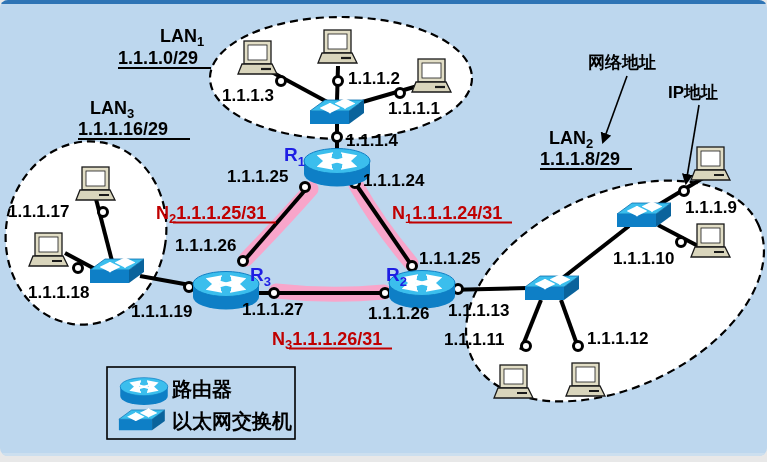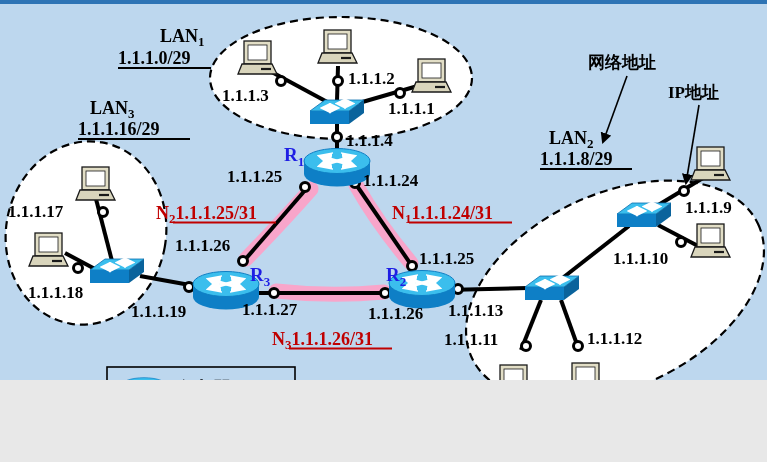--- a/index.html
+++ b/index.html
@@ -1,17 +1,17 @@
 <!DOCTYPE html>
 <html style="--background: #BDD7EE; --top_bar: #2E74B5; --bottom_strip: #CCDFEF; --highlight_pink: #F8A5CA; --net_label_red: #C00000; --router_label_blue: #1E1EE4; --device_blue_top: #3BBEED; --device_blue_body: #0E7FC6;"><head>
 <meta charset="utf-8">
 <style>
   html,body{margin:0;padding:0;background:#e8e8e8;}
-  .stage{position:relative;width:767px;height:380px;overflow:hidden;
-         font-family:Liberation Serif, serif;}
+  .stage{position:relative;width:767px;height:456px;overflow:hidden;
+         font-family:Liberation Sans, sans-serif;border-radius:8px;}
   svg{display:block;}
   .bg{fill:var(--background,#BDD7EE);}
   .topbar{fill:var(--top_bar,#2E74B5);}
   .bottomstrip{fill:var(--bottom_strip,#CCDFEF);}
   .lan-ellipse{fill:#ffffff;stroke:#000;stroke-width:2.2;stroke-dasharray:8 5;}
   .pink{stroke:var(--highlight_pink,#F8A5CA);stroke-width:15;fill:none;stroke-linecap:round;}
   .link{stroke:#000;stroke-width:4;fill:none;}
   .dot{fill:#fff;stroke:#000;stroke-width:3;}
   .iplabel{font-size:17px;font-weight:700;fill:#000;}
   .lanname{font-size:18px;font-weight:700;fill:#000;}

